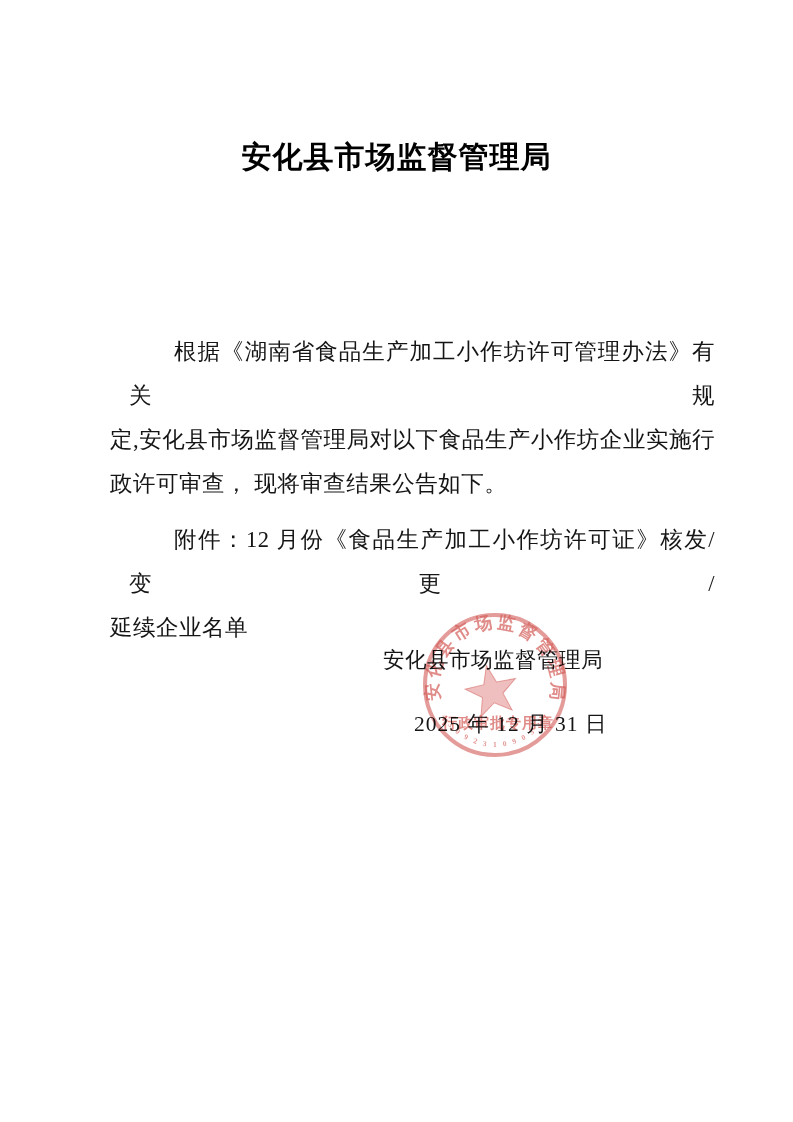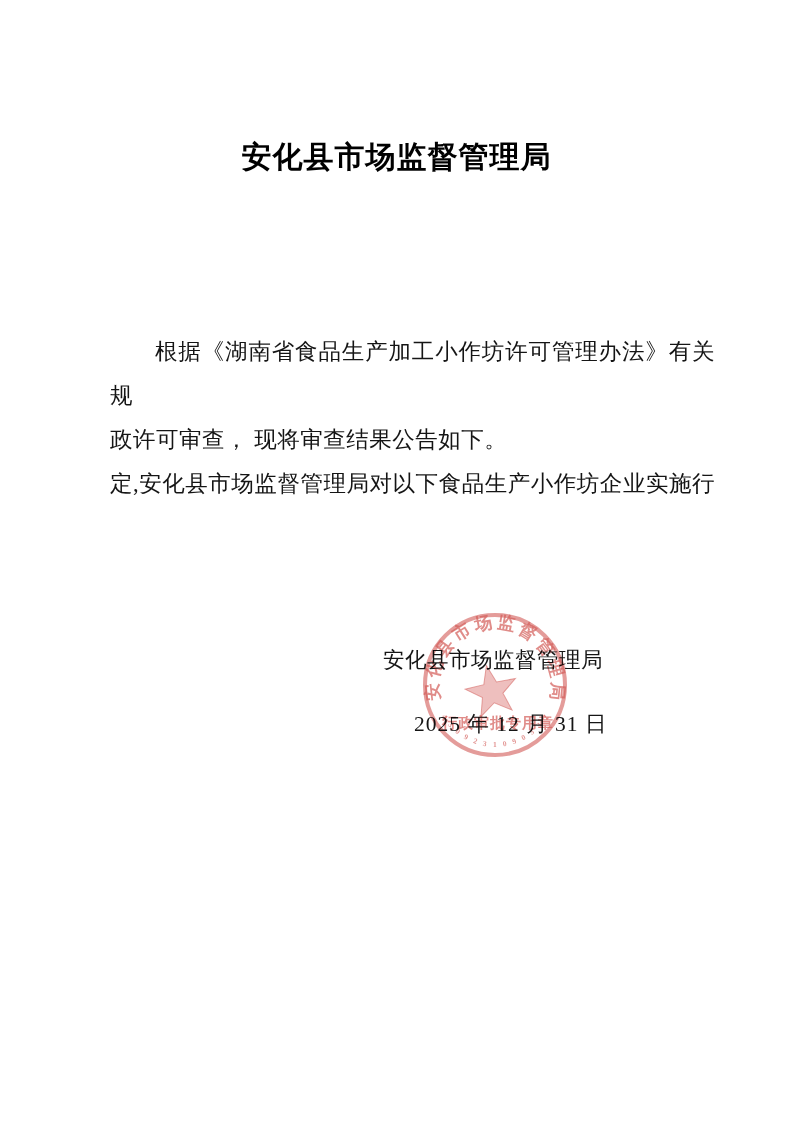--- a/index.html
+++ b/index.html
@@ -41,20 +41,21 @@
     letter-spacing: 0.5px;
   }
   .body-line.fill {
     white-space: normal;
     text-align: justify;
     text-align-last: justify;
     text-justify: inter-character;
   }
   .body-line.indent {
     text-indent: 45px;
+    margin-left: 19px;
   }
   .para2 {
     margin-top: 12px;
   }
   .sign-agency {
     position: absolute;
     left: 383px;
     top: 646px;
     font-size: 21.5px;
     line-height: 28px;
@@ -86,22 +87,26 @@
 
 <div class="page">
 
   <div class="doc-title">
     <div>安化县市场监督管理局</div>
   </div>
 
   <div class="body-block">
     <div class="para1">
       <div class="body-line fill indent">根据《湖南省食品生产加工小作坊许可管理办法》有关规</div>
+      <div class="body-line fill">定,安化县市场监督管理局对以下食品生产小作坊企业实施行</div>
       <div class="body-line">政许可审查， 现将审查结果公告如下。</div>
-      <div class="body-line fill">定,安化县市场监督管理局对以下食品生产小作坊企业实施行</div>
+    </div>
+    <div class="para2">
+      <div class="body-line fill indent">附件：12 月份《食品生产加工小作坊许可证》核发/变更/</div>
+      <div class="body-line">延续企业名单</div>
     </div>
   </div>
 
   <div class="sign-agency">安化县市场监督管理局</div>
   <div class="sign-date">2025 年 12 月 31 日</div>
 
   <div class="seal">
     <svg width="170" height="170" viewBox="0 0 170 170">
       <circle cx="85" cy="85" r="70" fill="none" stroke="currentColor" stroke-width="4" stroke-opacity="0.62"></circle>
       <polygon points="82,65 88.5,83.1 107.7,83.7 92.5,95.4 97.9,113.8 82,103 66.1,113.8 71.5,95.4 56.3,83.7 75.5,83.1" transform="rotate(-12 82 92)" fill="currentColor" fill-opacity="0.4" stroke="currentColor" stroke-opacity="0.55" stroke-width="1"></polygon>

